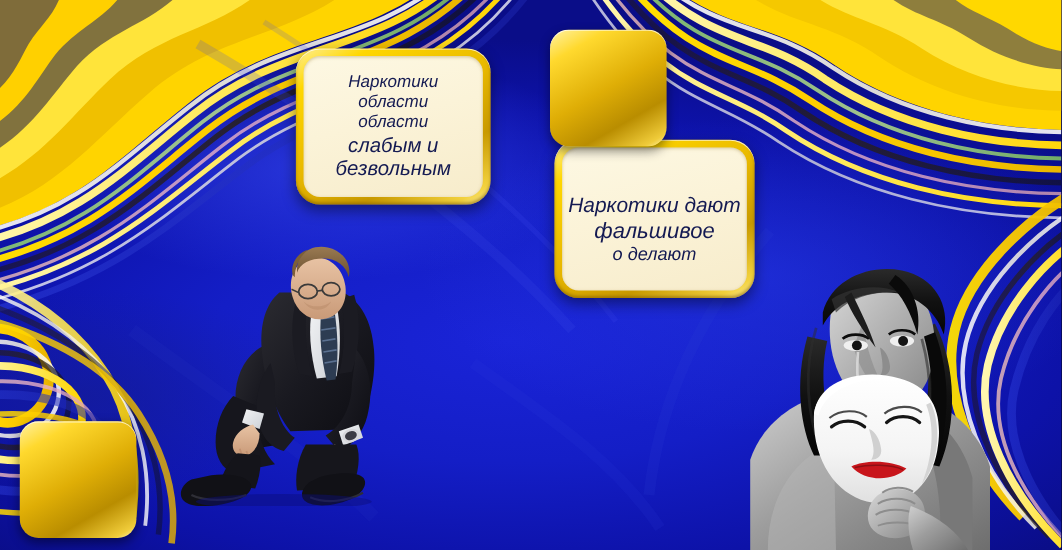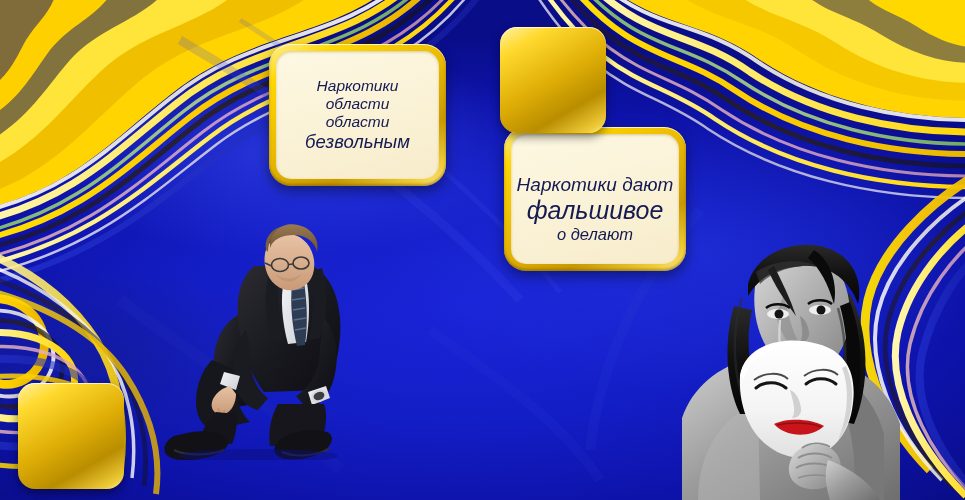--- a/index.html
+++ b/index.html
@@ -57,21 +57,21 @@
   }
 
   
   #card-weak { left:269px; top:44px; width:177px; height:142px; }
   #card-weak .l1,#card-weak .l2,#card-weak .l3 { font-size:15.5px; }
   #card-weak .l4,#card-weak .l5 { font-size:18.5px; }
 
   
   #card-false { left:504px; top:127px; width:182px; height:144px; }
   #card-false .l1 { font-size:19px;margin-top:20px; }
-  #card-false .l2,#card-false .l3 { font-size:25px; }
+  #card-false .l2,#card-false .l3 { font-size:20px; }
   #card-false .l4 { font-size:16.5px; }
 
   
   .logo {
     position:absolute;
     border-radius:16%;
     padding:5.5%;
     background:linear-gradient(150deg,#fff2a4 0%,#ffd92e 18%,#dfae06 50%,#b98d00 74%,#f0cc3a 93%,#fff6b8 100%);
     box-shadow:0 4px 10px rgba(0,0,0,.45), inset 0 1px 0 rgba(255,255,255,.7);
   }
@@ -352,20 +352,21 @@
 
       <path d="M150,222 C172,230 192,244 202,262 L152,262 C148,250 146,234 150,222 Z" fill="url(#wbody)"></path>
     </svg>
   </div>
 
   <div class="card" id="card-weak">
     <div class="card-inner">
       <div class="card-line l1">Наркотики</div>
       <div class="card-line l2">области</div>
       <div class="card-line l3">области</div>
+      <div class="card-line l4">слабым и</div>
       <div class="card-line l5">безвольным</div>
     </div>
   </div>
 
   <div class="card" id="card-false">
     <div class="card-inner">
       <div class="card-line l1">Наркотики дают</div>
       <div class="card-line l2">фальшивое</div>
       <div class="card-line l4">о делают</div>
     </div>

